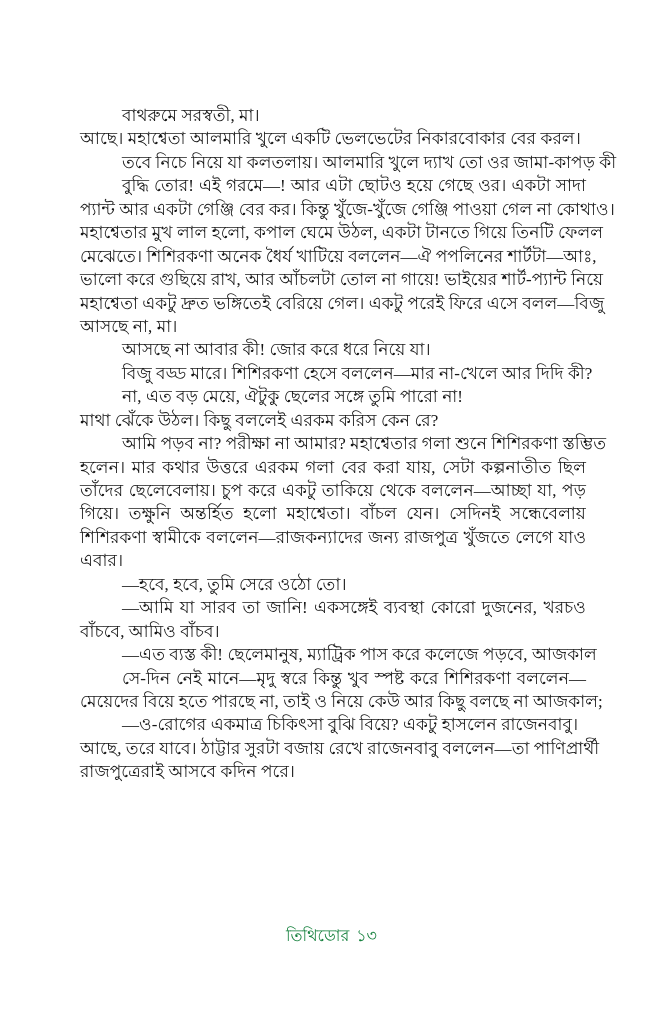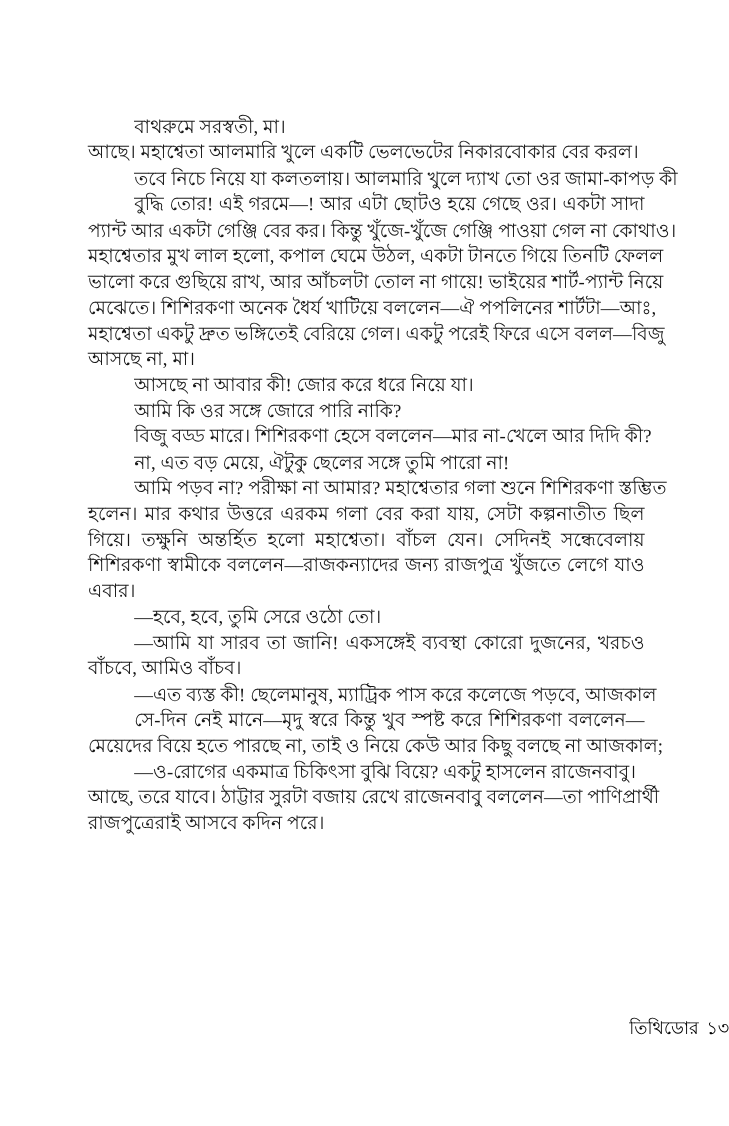--- a/index.html
+++ b/index.html
@@ -36,48 +36,49 @@
   .line.ind { padding-left: 42px; }
   
   .line.str { text-align-last: justify; }
   .footer {
     position: absolute;
     top: 924px;
     left: 0;
     width: 663px;
     height: 24px;
     line-height: 24px;
-    text-align: right;
+    text-align: center;
     font-size: 16px;
-    color: #000000;
+    color: #15803d;
   }
   .footer .pgnum { margin-left: 7px; }
 </style>
 </head>
 <body>
 
 <div class="page">
 
   <div class="text-block">
     <div class="line ind">বাথরুমে সরস্বতী, মা।</div>
     <div class="line">আছে। মহাশ্বেতা আলমারি খুলে একটি ভেলভেটের নিকারবোকার বের করল।</div>
     <div class="line ind str">তবে নিচে নিয়ে যা কলতলায়। আলমারি খুলে দ্যাখ তো ওর জামা-কাপড় কী</div>
     <div class="line ind str">বুদ্ধি তোর! এই গরমে—! আর এটা ছোটও হয়ে গেছে ওর। একটা সাদা</div>
     <div class="line str">প্যান্ট আর একটা গেঞ্জি বের কর। কিন্তু খুঁজে-খুঁজে গেঞ্জি পাওয়া গেল না কোথাও।</div>
     <div class="line str">মহাশ্বেতার মুখ লাল হলো, কপাল ঘেমে উঠল, একটা টানতে গিয়ে তিনটি ফেলল</div>
+    <div class="line str">মেঝেতে। শিশিরকণা অনেক ধৈর্য খাটিয়ে বললেন—ঐ পপলিনের শার্টটা—আঃ,</div>
     <div class="line str">ভালো করে গুছিয়ে রাখ, আর আঁচলটা তোল না গায়ে! ভাইয়ের শার্ট-প্যান্ট নিয়ে</div>
-    <div class="line str">মেঝেতে। শিশিরকণা অনেক ধৈর্য খাটিয়ে বললেন—ঐ পপলিনের শার্টটা—আঃ,</div>
     <div class="line str">মহাশ্বেতা একটু দ্রুত ভঙ্গিতেই বেরিয়ে গেল। একটু পরেই ফিরে এসে বলল—বিজু</div>
     <div class="line">আসছে না, মা।</div>
     <div class="line ind">আসছে না আবার কী! জোর করে ধরে নিয়ে যা।</div>
-    <div class="line ind">আমি কি ওর সঙ্গে জোরে পারি নাকি?</div>
     <div class="line ind str">বিজু বড্ড মারে। শিশিরকণা হেসে বললেন—মার না-খেলে আর দিদি কী?</div>
     <div class="line ind">না, এত বড় মেয়ে, ঐটুকু ছেলের সঙ্গে তুমি পারো না!</div>
+    <div class="line">মাথা ঝেঁকে উঠল। কিছু বললেই এরকম করিস কেন রে?</div>
     <div class="line ind str">আমি পড়ব না? পরীক্ষা না আমার? মহাশ্বেতার গলা শুনে শিশিরকণা স্তম্ভিত</div>
     <div class="line str">হলেন। মার কথার উত্তরে এরকম গলা বের করা যায়, সেটা কল্পনাতীত ছিল</div>
+    <div class="line str">তাঁদের ছেলেবেলায়। চুপ করে একটু তাকিয়ে থেকে বললেন—আচ্ছা যা, পড়</div>
     <div class="line str">গিয়ে। তক্ষুনি অন্তর্হিত হলো মহাশ্বেতা। বাঁচল যেন। সেদিনই সন্ধেবেলায়</div>
     <div class="line str">শিশিরকণা স্বামীকে বললেন—রাজকন্যাদের জন্য রাজপুত্র খুঁজতে লেগে যাও</div>
     <div class="line">এবার।</div>
     <div class="line ind">—হবে, হবে, তুমি সেরে ওঠো তো।</div>
     <div class="line ind str">—আমি যা সারব তা জানি! একসঙ্গেই ব্যবস্থা কোরো দুজনের, খরচও</div>
     <div class="line">বাঁচবে, আমিও বাঁচব।</div>
     <div class="line ind str">—এত ব্যস্ত কী! ছেলেমানুষ, ম্যাট্রিক পাস করে কলেজে পড়বে, আজকাল</div>
     <div class="line ind str">সে-দিন নেই মানে—মৃদু স্বরে কিন্তু খুব স্পষ্ট করে শিশিরকণা বললেন—</div>
     <div class="line str">মেয়েদের বিয়ে হতে পারছে না, তাই ও নিয়ে কেউ আর কিছু বলছে না আজকাল;</div>
     <div class="line ind">—ও-রোগের একমাত্র চিকিৎসা বুঝি বিয়ে? একটু হাসলেন রাজেনবাবু।</div>

